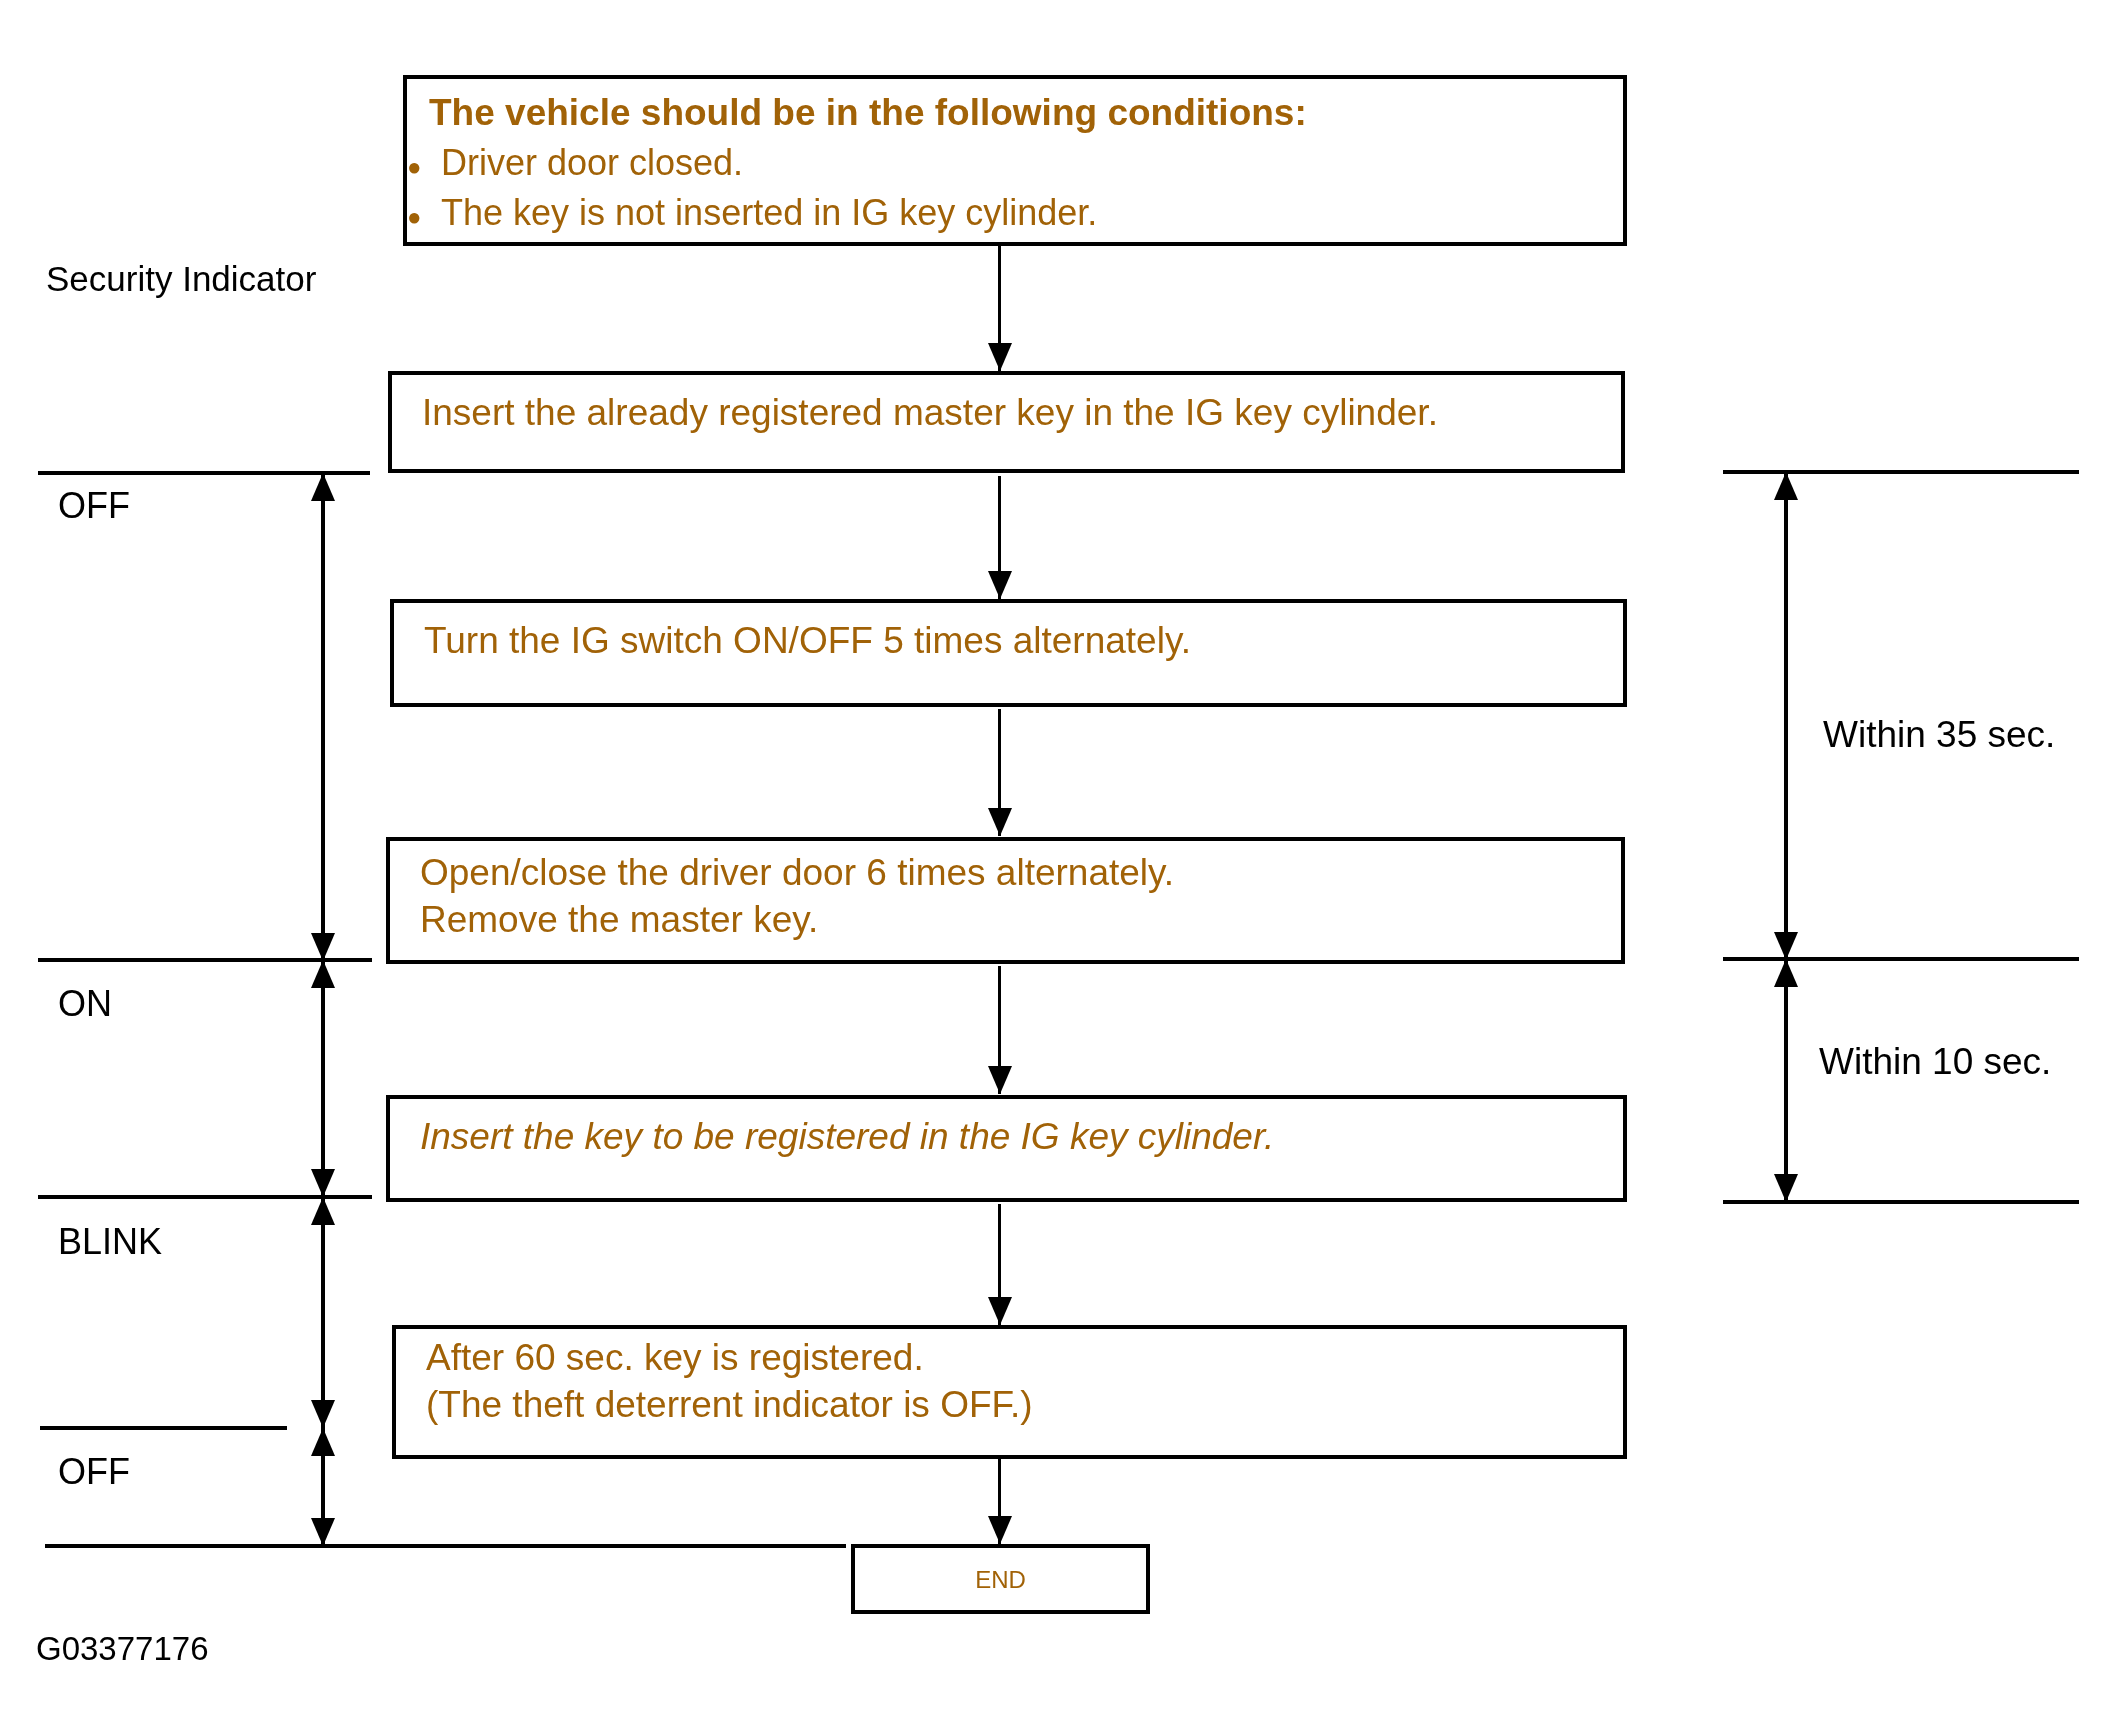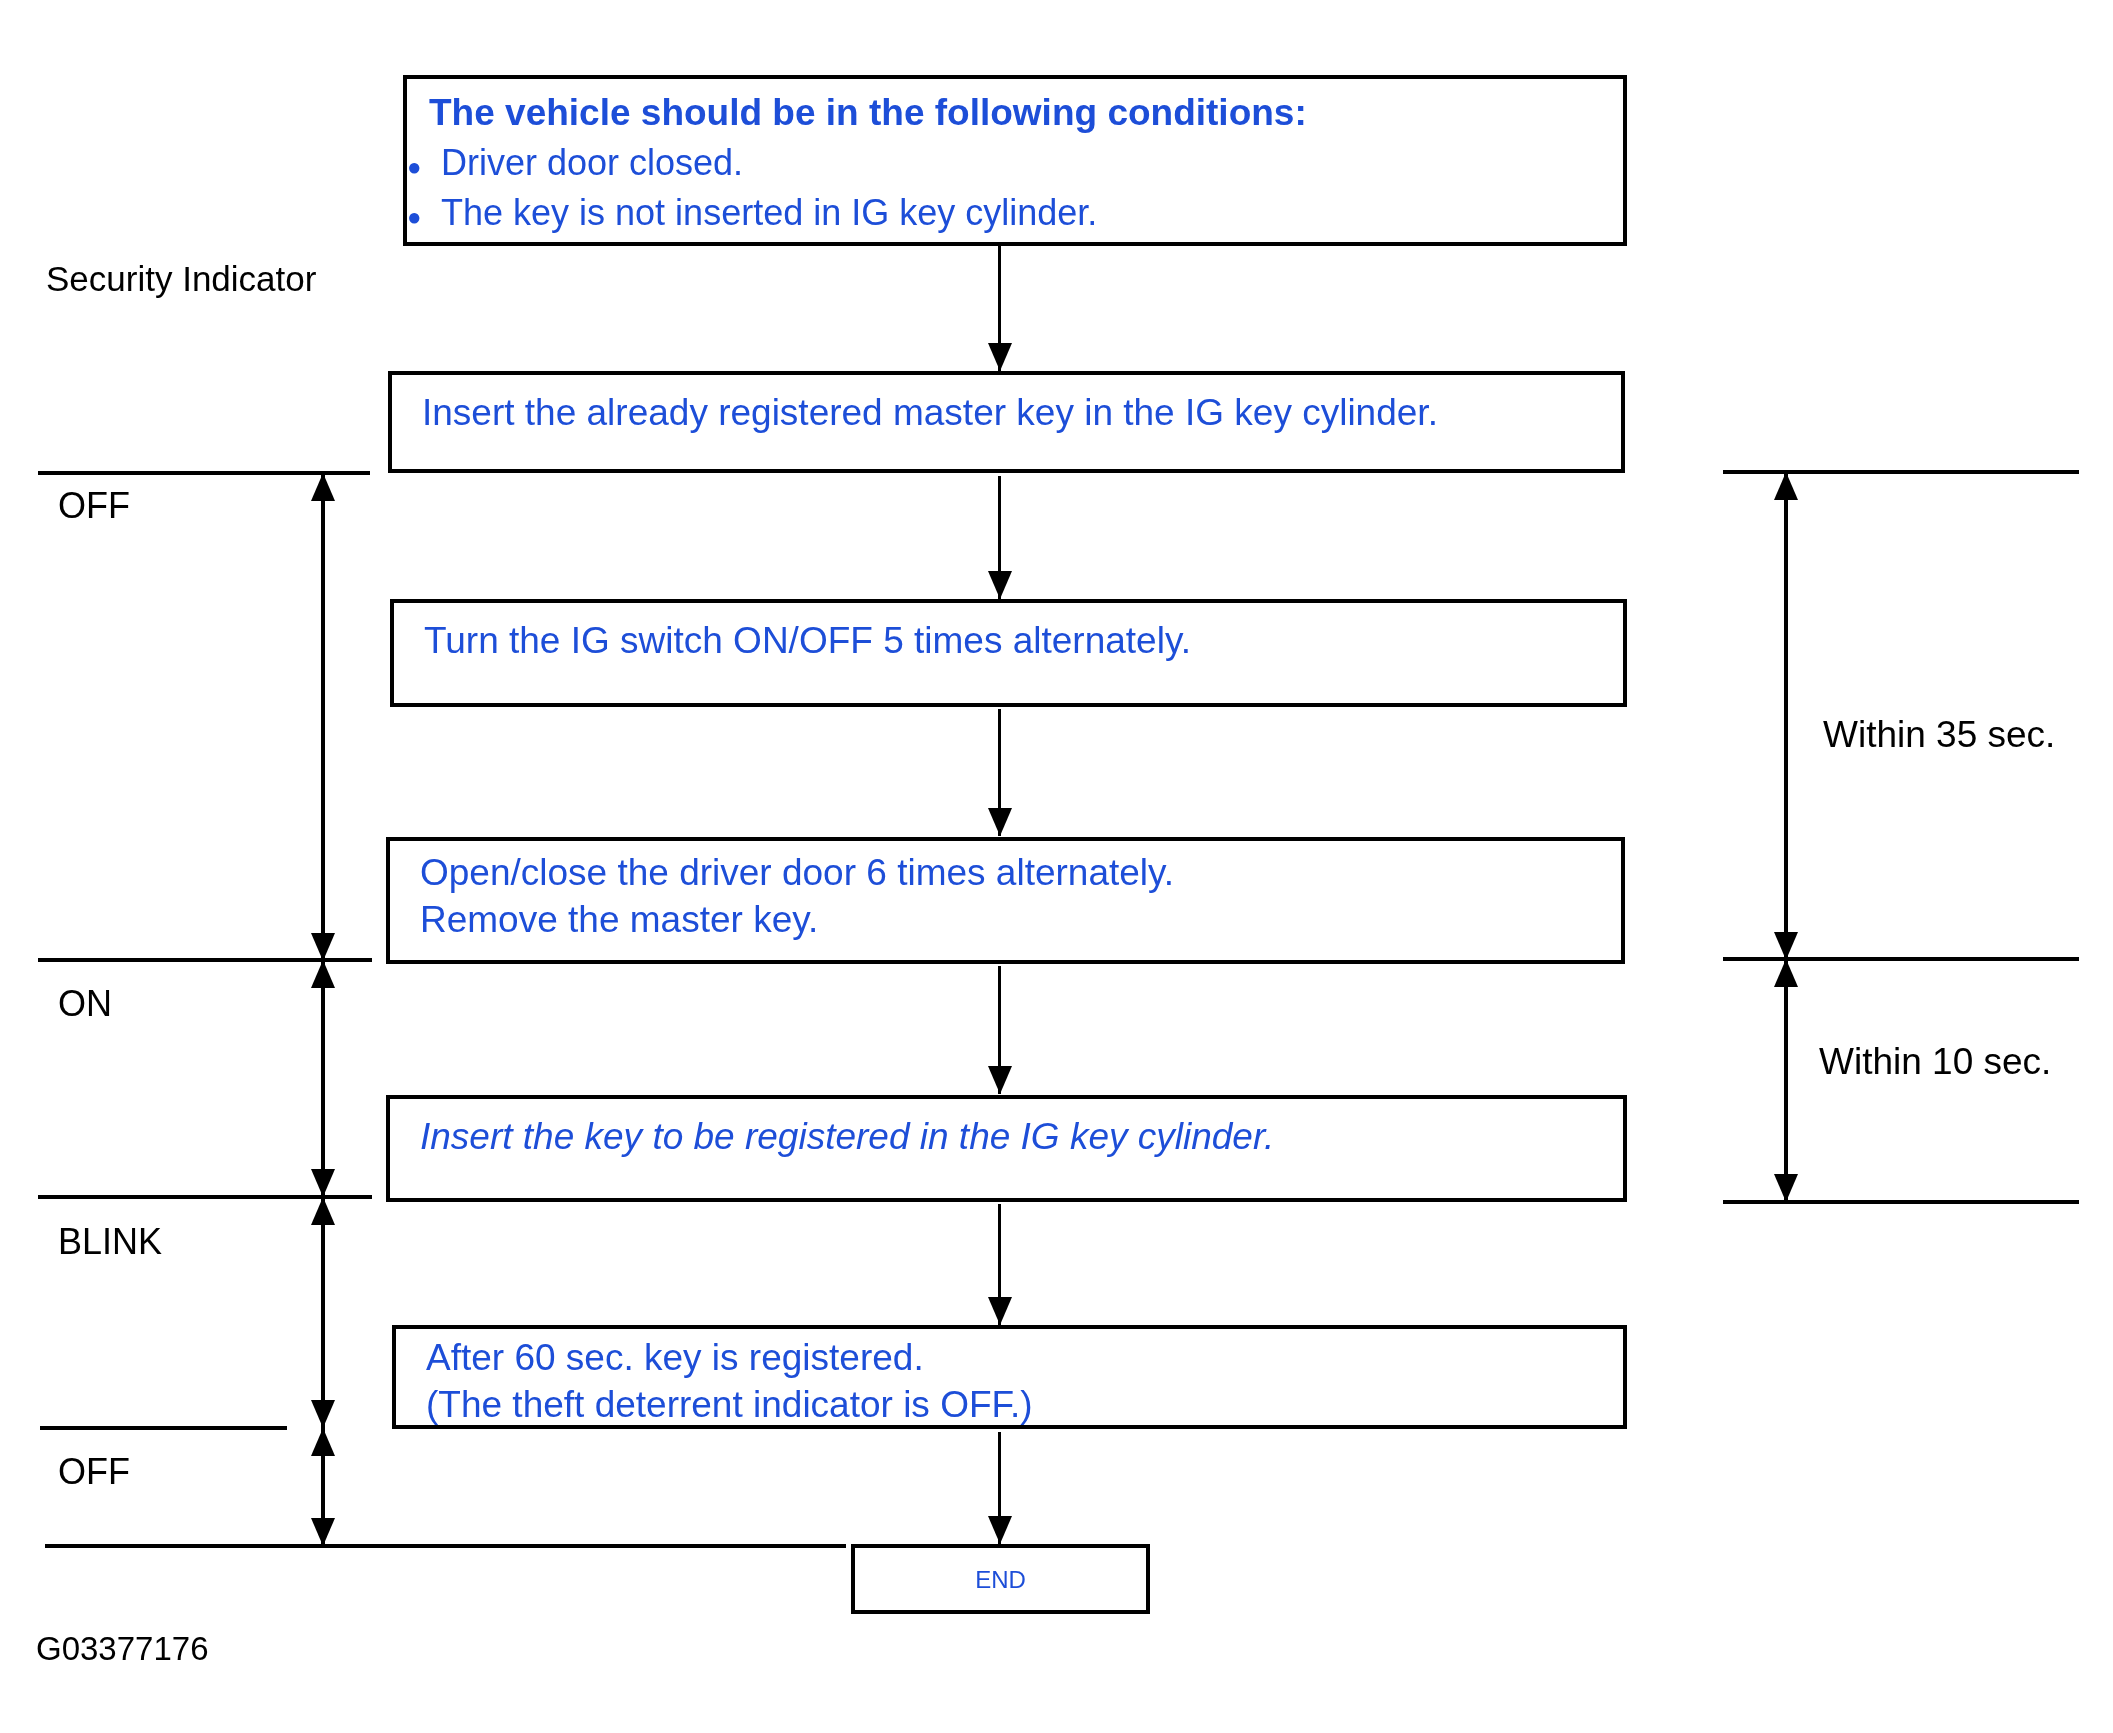--- a/index.html
+++ b/index.html
@@ -12,21 +12,21 @@
     font-family: "Liberation Sans", sans-serif;
     overflow: hidden;
   }
   .box {
     position: absolute;
     box-sizing: border-box;
     border: 4px solid #000000;
     background: #ffffff;
     font-size: 37px;
     line-height: 47px;
-    color: #1d4ed8;
+    color: #a16207;
   }
   .step-text { padding: 14px 10px 0 30px; }
   .hline { position: absolute; height: 4px; background: #000000; }
   .arrow-v { position: absolute; width: 3px; background: #000000; }
   .arrow-v.thick { width: 4px; }
   .arrow-v.head-bottom::after {
     content: "";
     position: absolute;
     bottom: 0; left: 50%; margin-left: -12px;
     width: 0; height: 0;
@@ -89,21 +89,21 @@
     <div class="step-text" style="padding-top:8px;">
       <div>Open/close the driver door 6 times alternately.</div>
       <div>Remove the master key.</div>
     </div>
   </div>
 
   <div class="box" style="left:386px; top:1095px; width:1241px; height:107px;font-style:italic;">
     <div class="step-text">Insert the key to be registered in the IG key cylinder.</div>
   </div>
 
-  <div class="box" style="left:392px; top:1325px; width:1235px; height:104px;">
+  <div class="box" style="left:392px; top:1325px; width:1235px; height:134px;">
     <div class="step-text" style="padding-top:5px;">
       <div>After 60 sec. key is registered.</div>
       <div>(The theft deterrent indicator is OFF.)</div>
     </div>
   </div>
 
   <div class="box end-box" style="left:851px; top:1544px; width:299px; height:70px;">
     <span>END</span>
   </div>
 

